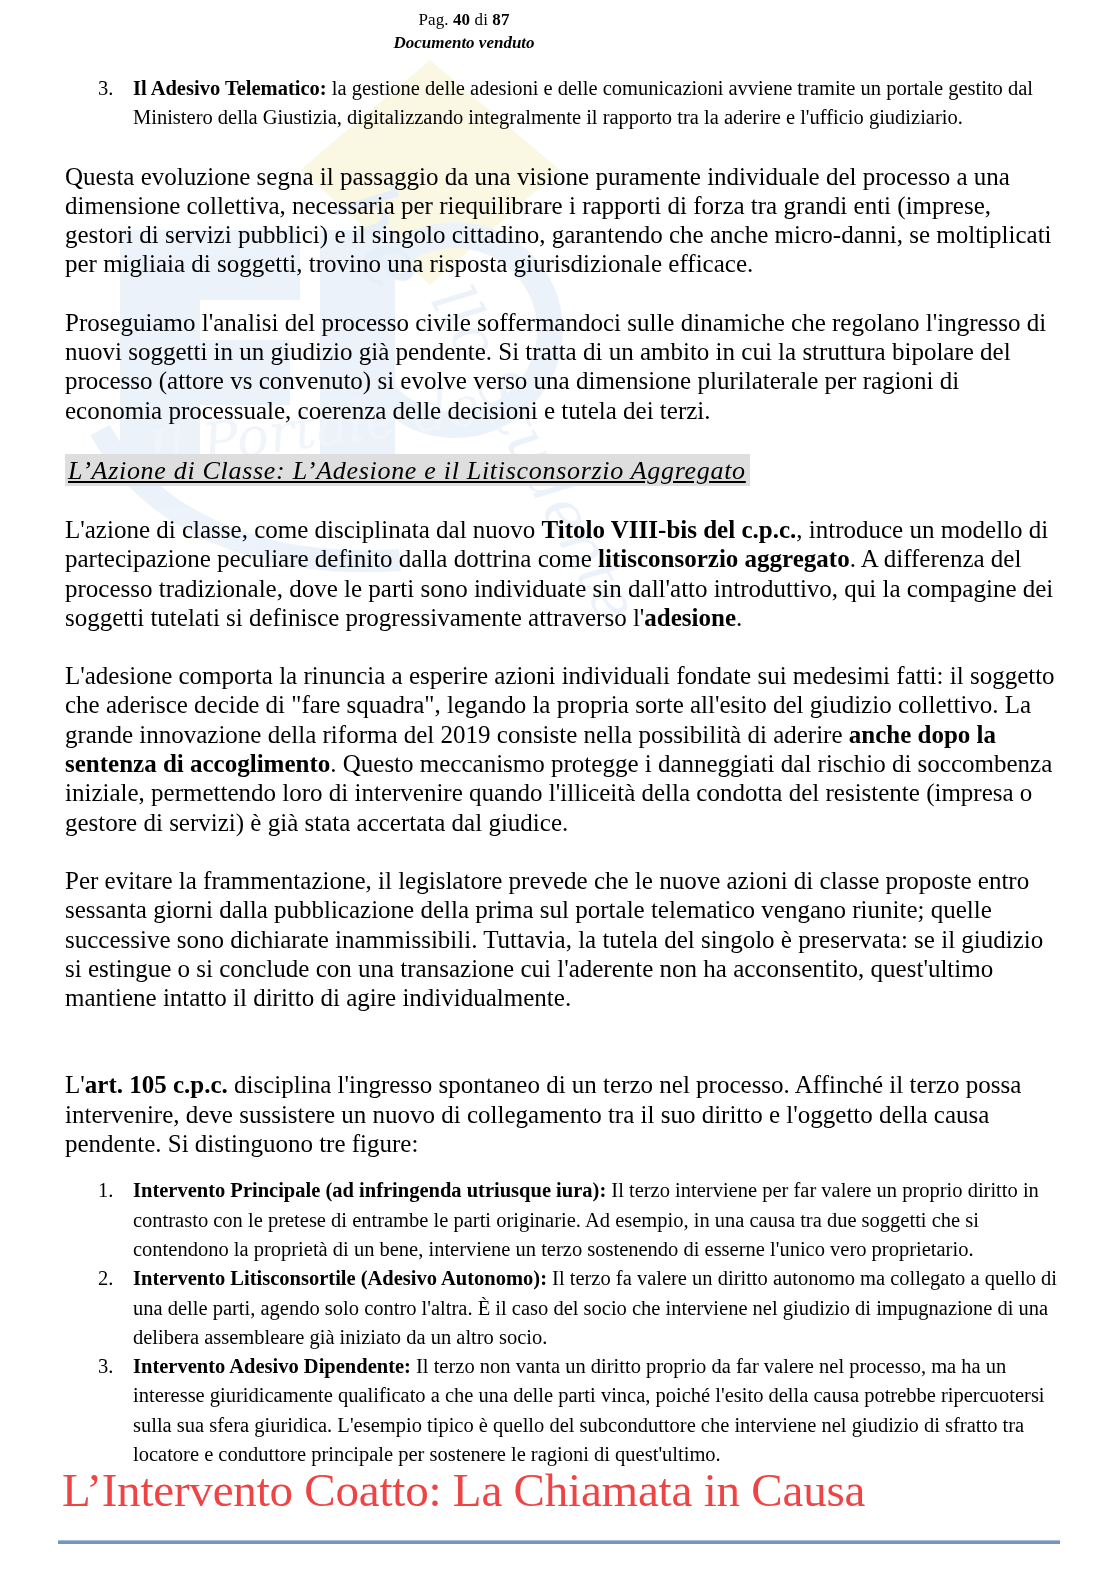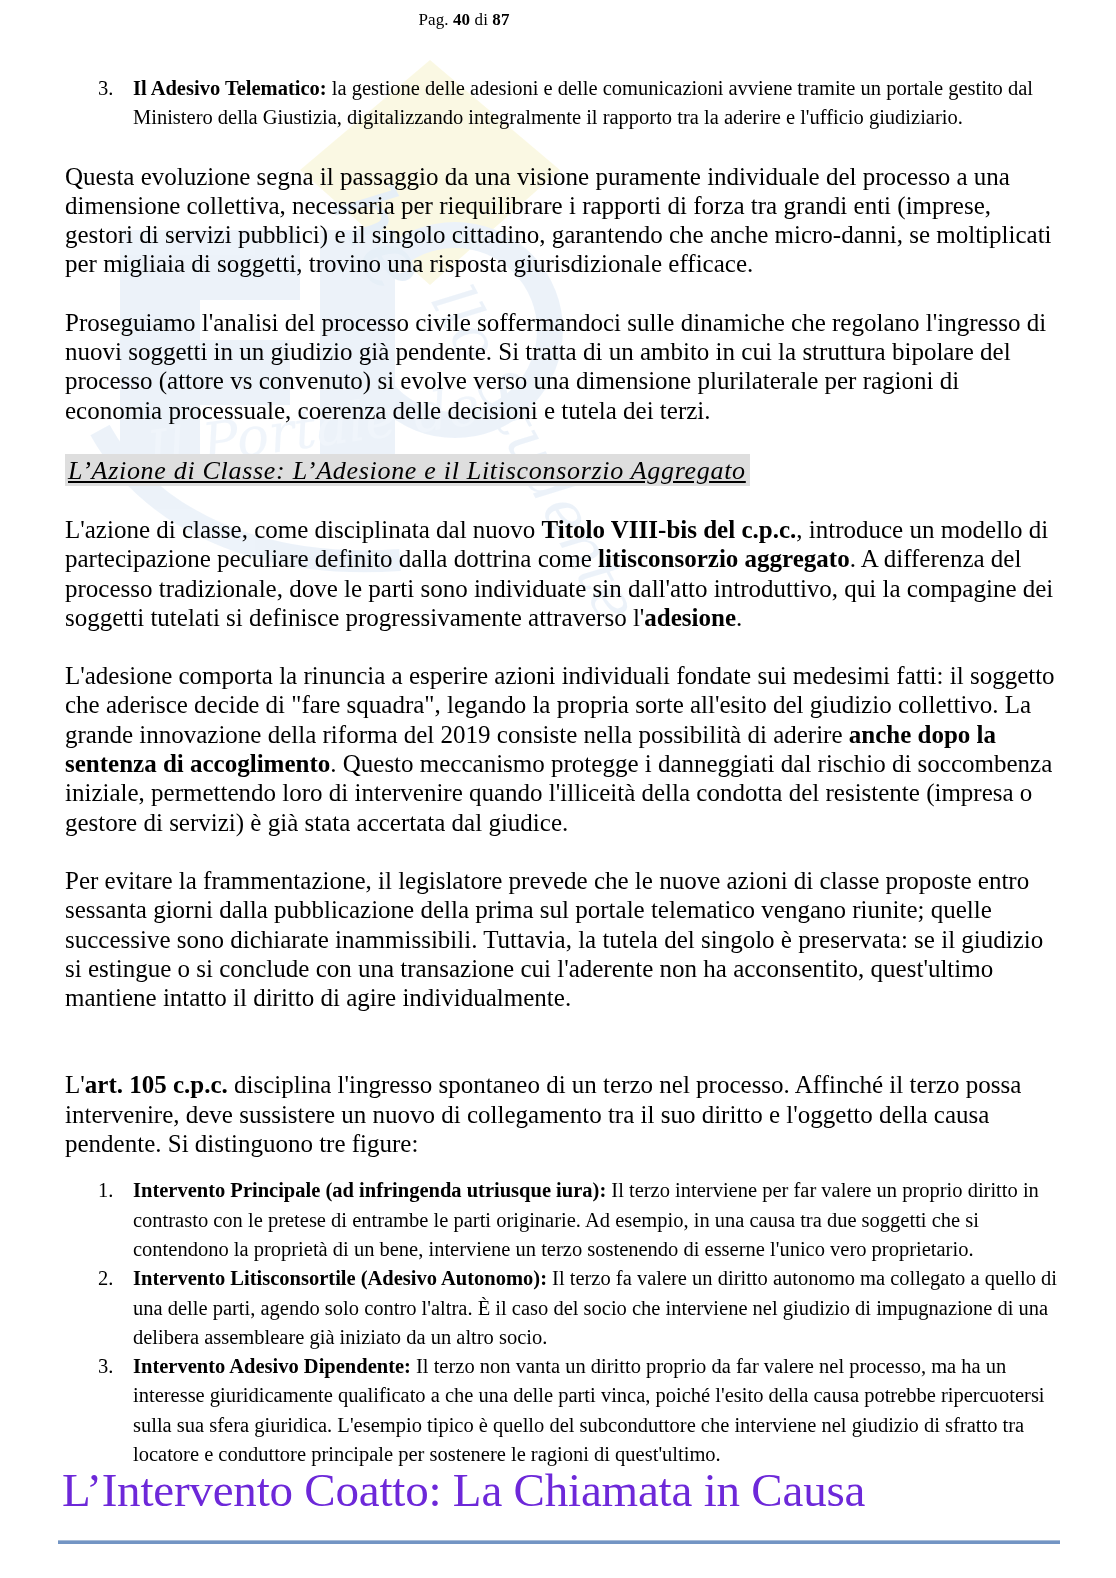--- a/index.html
+++ b/index.html
@@ -104,21 +104,21 @@
   }
 
   
   .chapter-title {
     position: absolute;
     left: 62px;
     top: 1462px;
     width: 1000px;
     font-size: 47px;
     line-height: 56px;
-    color: #6d28d9;
+    color: #ef4444;
     font-weight: normal;
     letter-spacing: -0.2px;
     z-index: 2;
   }
   .chapter-rule {
     position: absolute;
     left: 58px;
     top: 1540px;
     width: 1002px;
     height: 3px;
@@ -147,20 +147,21 @@
     </g>
   </svg>
 
   <div class="page-header">
     <div class="line1">
       <span>Pag.</span>
       <b>40</b>
       <span>di</span>
       <b>87</b>
     </div>
+    <div class="line2">Documento venduto</div>
   </div>
 
   <div class="content">
 
     <ol class="numlist">
       <li>
         <span class="num">3.</span>
         <b>Il Adesivo Telematico:</b><span> la gestione delle adesioni e delle comunicazioni avviene tramite un portale gestito dal Ministero della Giustizia, digitalizzando integralmente il rapporto tra la aderire e l'ufficio giudiziario.</span>
       </li>
     </ol>

